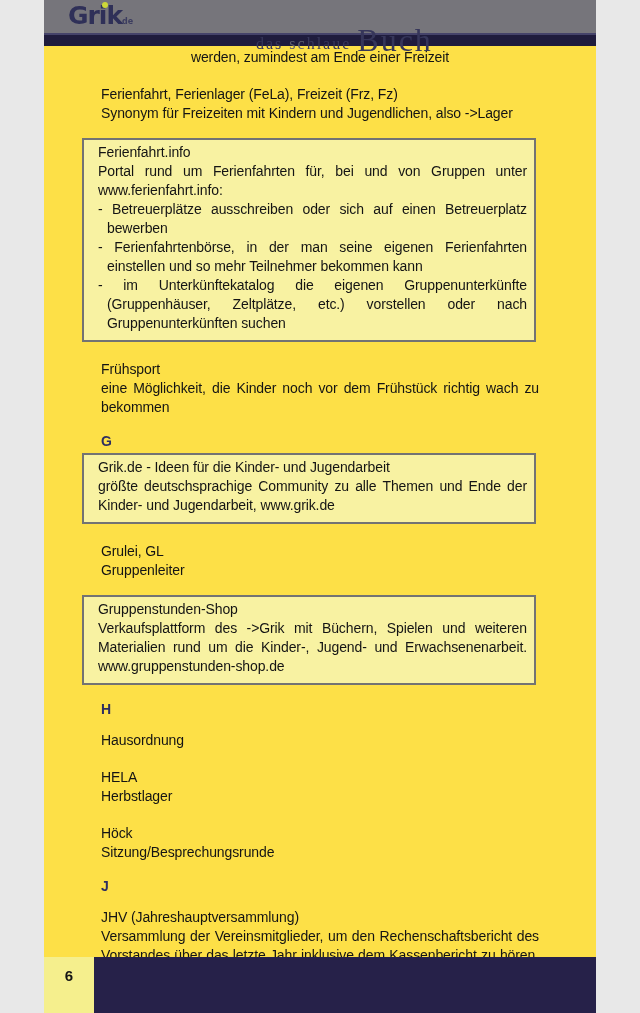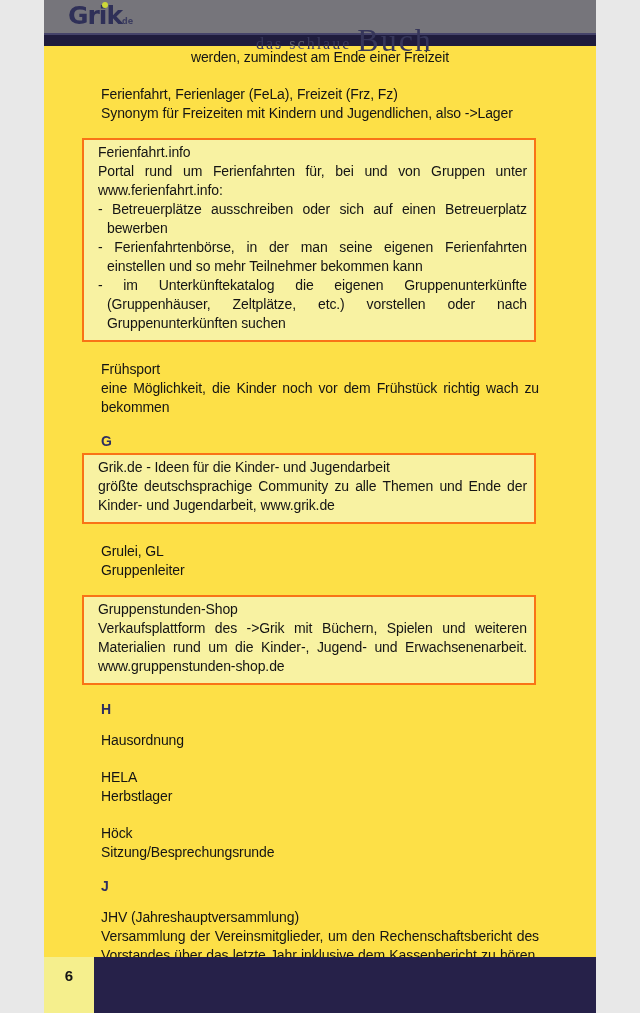--- a/index.html
+++ b/index.html
@@ -63,21 +63,21 @@
   .term { font-weight:normal; }
   .def { text-align:justify; }
   .section-letter {
     margin-top:15px;
     font-weight:bold; color:#2e2e60;
   }
   .section-letter + .entry { margin-top:12px; }
   .infobox {
     margin:15px 3px 0 -19px;
     background:#f8f2a2;
-    border:2px solid #f97316;
+    border:2px solid #737373;
     padding:3px 7px 7px 14px;
   }
   .section-letter + .infobox { margin-top:2px; }
   .infobox + .entry { }
   .ib-intro { text-align:justify; }
   .ib-item { text-align:justify; padding-left:9px; text-indent:-9px; }
 
   
   .ftr {
     position:absolute; left:0; right:0; bottom:0; height:56px;

